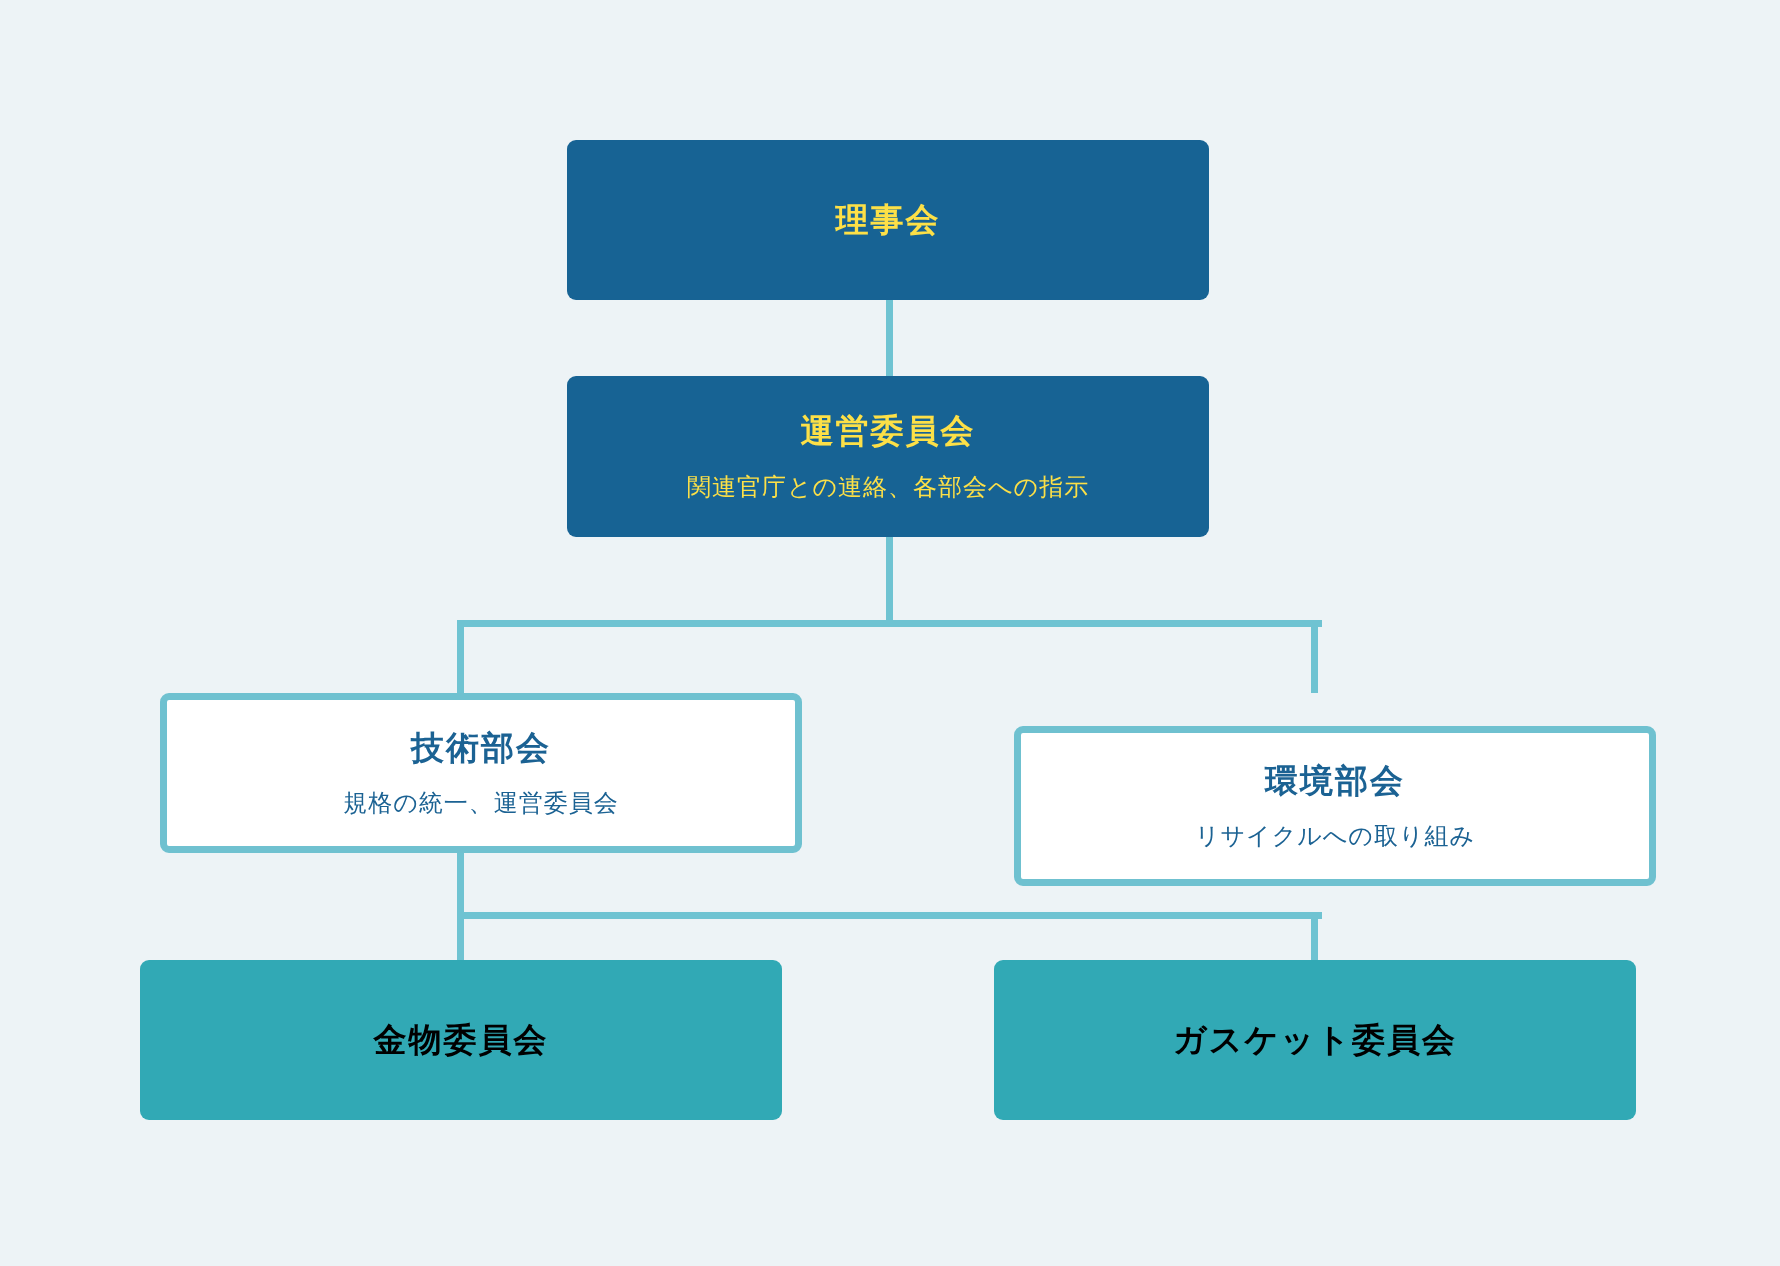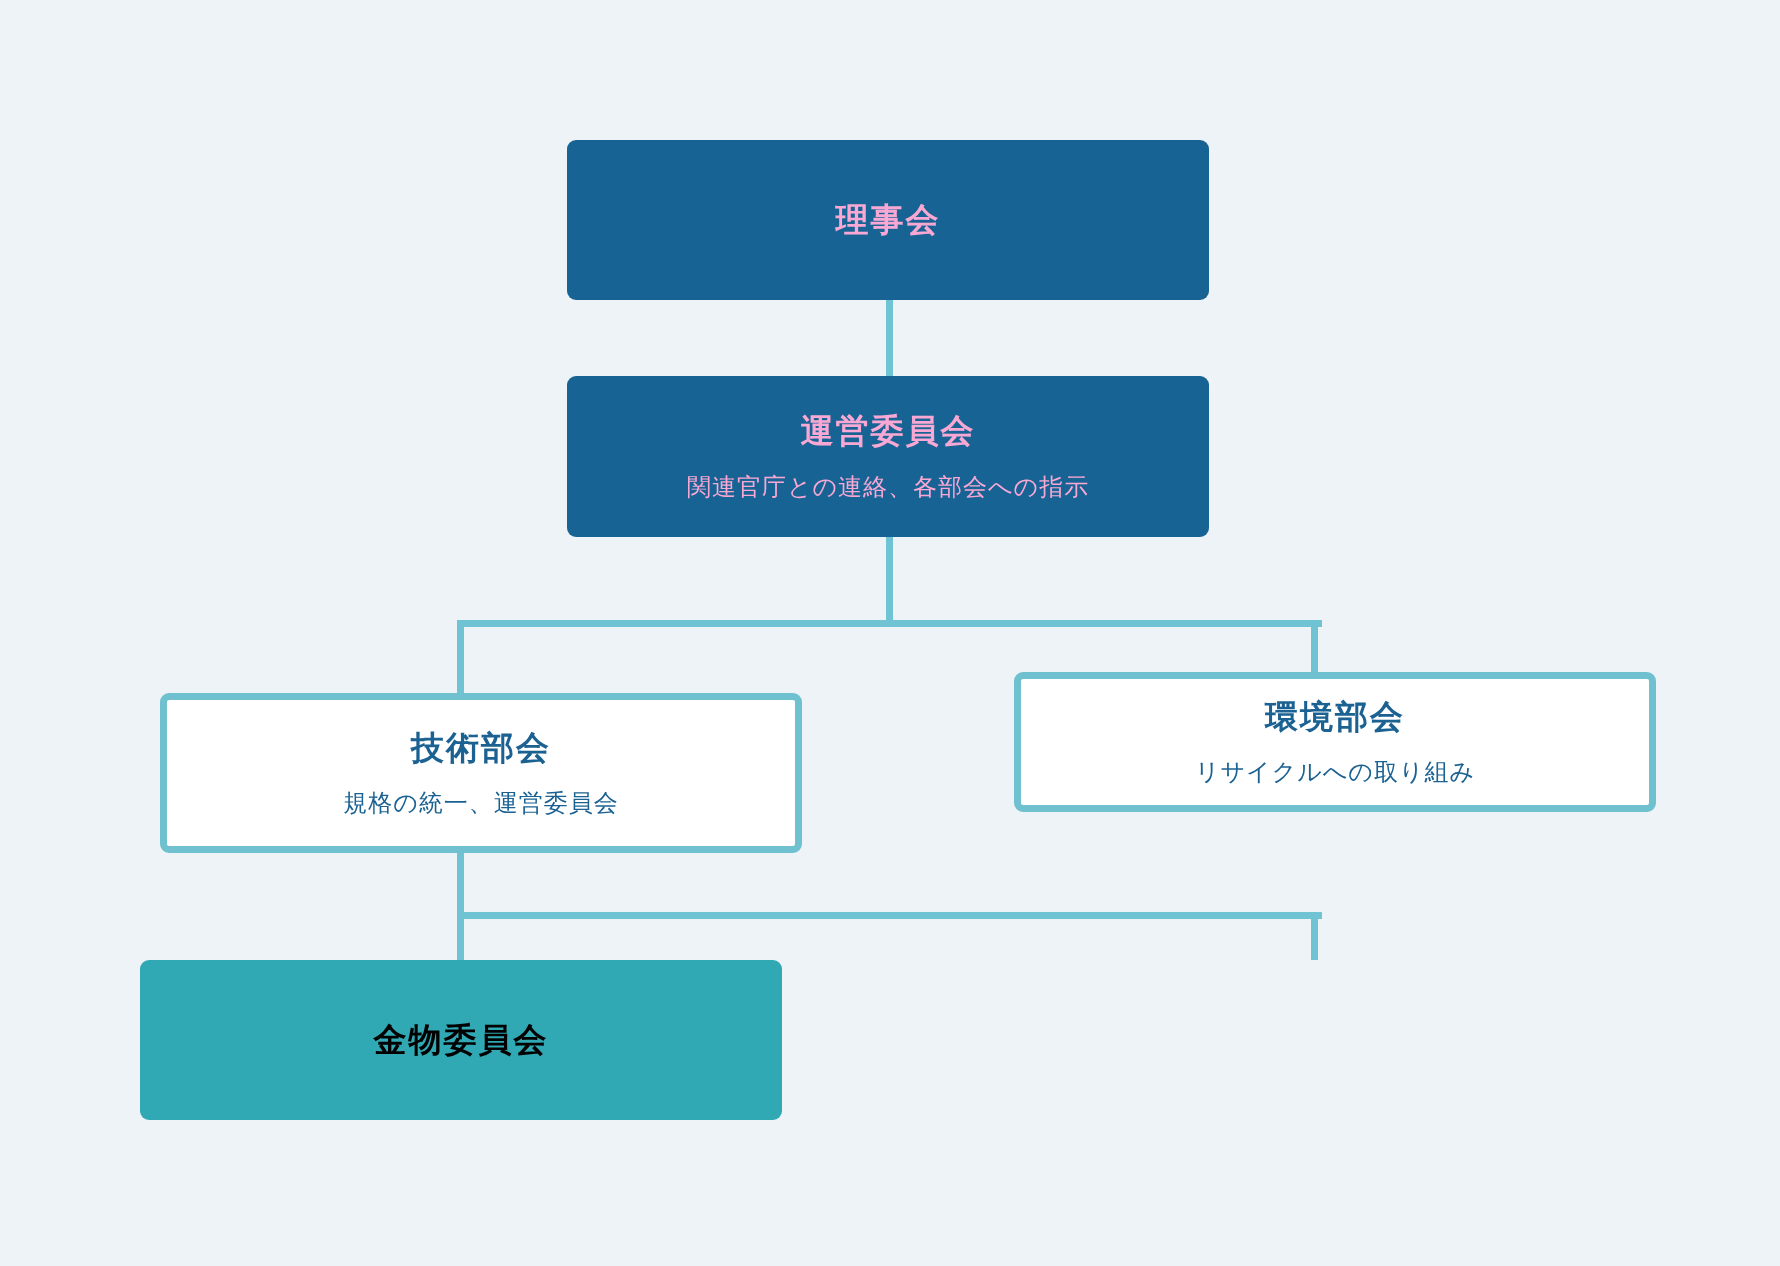--- a/index.html
+++ b/index.html
@@ -33,21 +33,21 @@
   }
   .node .subtitle {
     font-size: 24px;
     font-weight: normal;
     letter-spacing: 1px;
     line-height: 1.2;
     margin-top: 22px;
   }
   .node.dark {
     background: #176394;
-    color: #f9a8d4;
+    color: #fde047;
   }
   .node.outline {
     background: #ffffff;
     border: 7px solid #6fc1d0;
     color: #1b6293;
     margin-left: 20px;
   }
   .node.teal {
     background: #31a9b5;
     color: #000000;
@@ -81,23 +81,26 @@
   <div class="node dark" style="left:567px; top:376px; width:642px; height:161px;">
     <div class="title">運営委員会</div>
     <div class="subtitle">関連官庁との連絡、各部会への指示</div>
   </div>
 
   <div class="node outline" style="left:140px; top:693px; width:642px; height:160px;">
     <div class="title">技術部会</div>
     <div class="subtitle">規格の統一、運営委員会</div>
   </div>
 
-  <div class="node outline" style="left:994px; top:672px; width:642px; height:140px;text-align:center;">
+  <div class="node outline" style="left:994px; top:726px; width:642px; height:160px;text-align:center;">
     <div class="title">環境部会</div>
     <div class="subtitle">リサイクルへの取り組み</div>
   </div>
 
   <div class="node teal" style="left:140px; top:960px; width:642px; height:160px;">
     <div class="title">金物委員会</div>
   </div>
 
+  <div class="node teal" style="left:994px; top:960px; width:642px; height:160px;">
+    <div class="title">ガスケット委員会</div>
+  </div>
 
 </div>
 
 </body></html>

